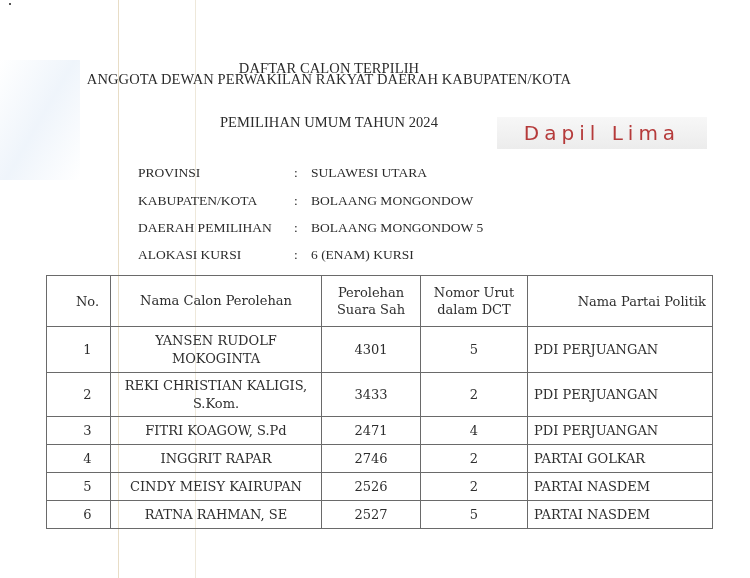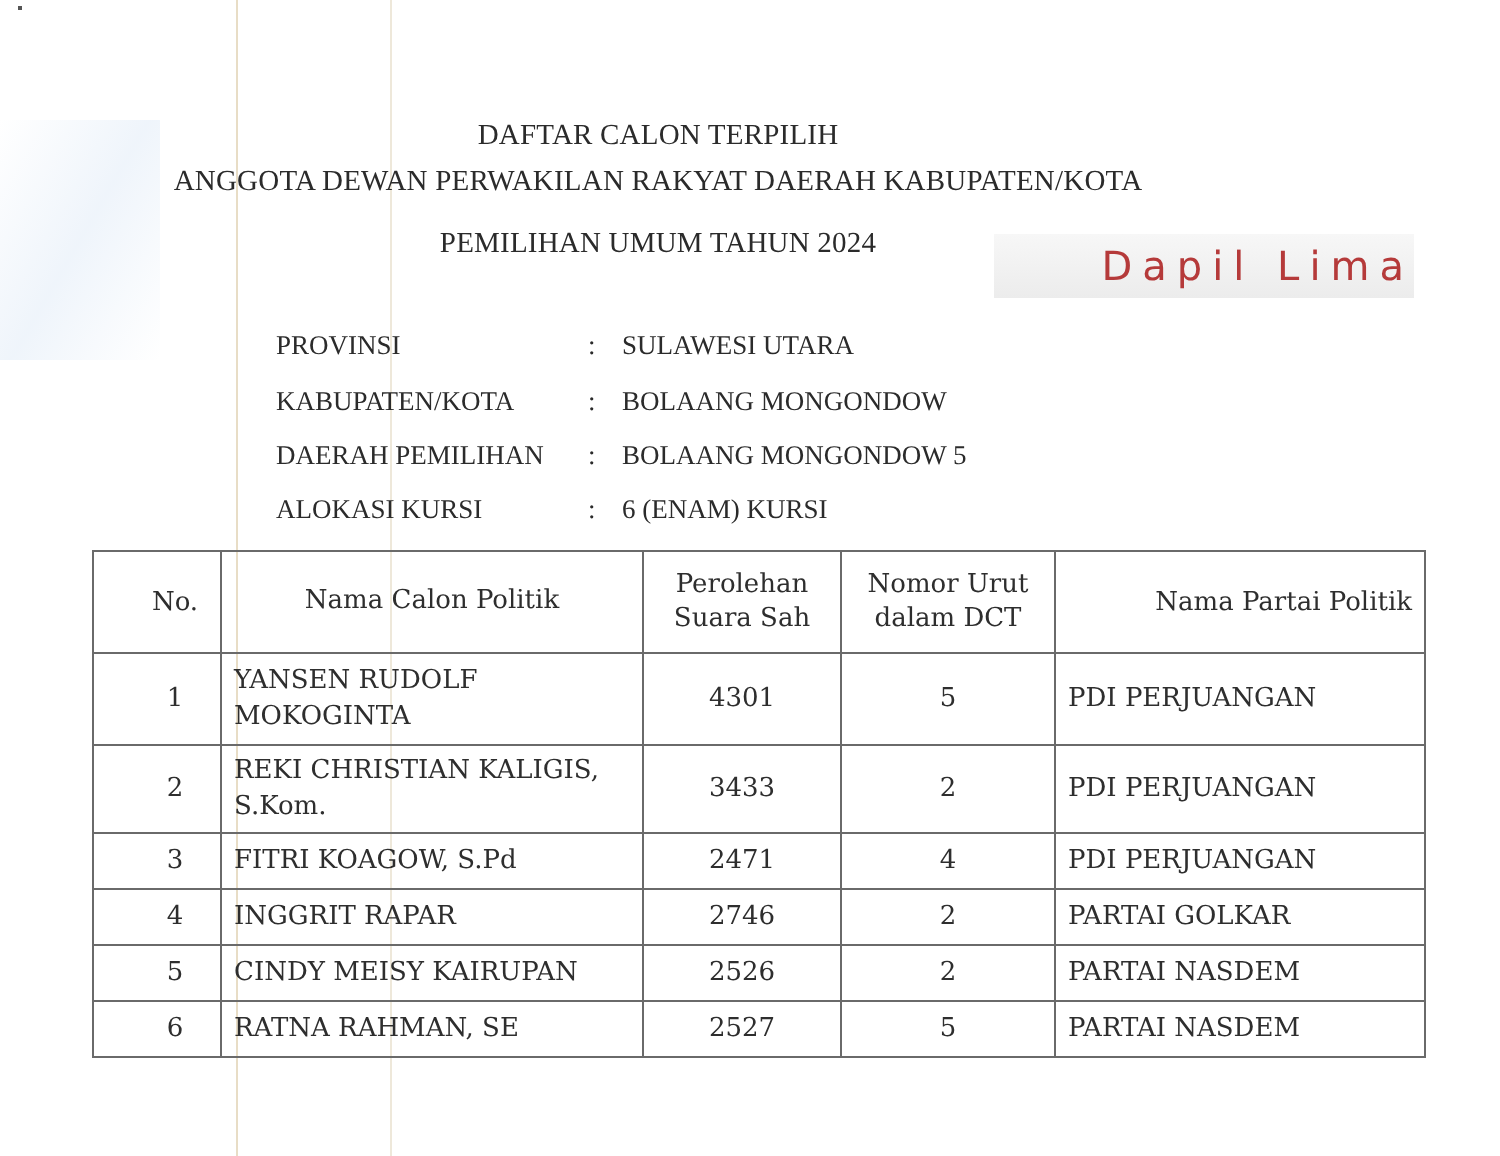--- a/index.html
+++ b/index.html
@@ -11,37 +11,37 @@
   }
   .fold { position: absolute; top: 0; bottom: 0; width: 1px; }
   .fold1 { left: 118px; background: #e8ddc6; }
   .fold2 { left: 195px; background: #eee8da; }
   .tint { position: absolute; left: 0; top: 60px; width: 80px; height: 120px;
     background: linear-gradient(120deg, rgba(230,238,248,0) 0%, rgba(235,242,250,0.8) 50%, rgba(255,255,255,0) 100%); }
   .dot { position: absolute; left: 9px; top: 3px; width: 2px; height: 2px; background: #555; }
   .title { position: absolute; left: 0; width: 658px; text-align: center;
     font-family: "Liberation Serif", "DejaVu Serif", serif; font-size: 14.5px; color: #2b2b2b; letter-spacing: 0.1px; }
   .t1 { top: 60px; }
-  .t2 { top: 83px; }
+  .t2 { top: 71px; }
   .t3 { top: 114px; }
   .badge { position: absolute; left: 497px; top: 117px; width: 210px; height: 32px;
     background: linear-gradient(180deg, #f7f7f7 0%, #ececec 100%);
     font-family: "DejaVu Sans", sans-serif; font-size: 20px; letter-spacing: 5px;
-    color: #b53a3a; line-height: 32px; text-align: right; }
+    color: #b53a3a; line-height: 32px; text-align: center; }
   .info { position: absolute; left: 126px; font-size: 13.5px;
     font-family: "Liberation Serif", "DejaVu Serif", serif; color: #2b2b2b; }
   .info .k { position: absolute; left: 0; white-space: nowrap; margin-left: 12px; }
   .info .c { position: absolute; left: 168px; }
   .info .v { position: absolute; left: 185px; white-space: nowrap; }
   table { position: absolute; left: 46px; top: 275px; border-collapse: collapse;
     font-family: "DejaVu Serif", serif; font-size: 13px; color: #2e2e2e; }
   th, td { border: 1px solid #6a6a6a; padding: 0 6px; }
   th { font-weight: normal; text-align: center; line-height: 17px; }
   .cno { width: 33px; text-align: center; padding-left: 24px; }
-  .cname { width: 198px; text-align: left; line-height: 18px; }
+  .cname { width: 198px; text-align: center; line-height: 18px; }
   .cvotes { width: 86px; text-align: center; }
   .cnum { width: 94px; text-align: center; }
   .cparty { width: 172px; text-align: left; }
   thead tr { height: 51px; }
   tr.tall { height: 46px; }
   tr.tall2 { height: 44px; }
   tr.short { height: 28px; }
 </style>
 </head>
 <body>
@@ -75,21 +75,21 @@
 <div class="info" style="top:247px;">
   <span class="k">ALOKASI KURSI</span>
   <span class="c">:</span>
   <span class="v">6 (ENAM) KURSI</span>
 </div>
 
 <table>
   <thead>
     <tr>
       <th class="cno">No.</th>
-      <th class="cname" style="text-align:center;">Nama Calon Politik</th>
+      <th class="cname" style="text-align:center;">Nama Calon Perolehan</th>
       <th class="cvotes" style="text-align:center;"><span>Perolehan</span><br><span>Suara Sah</span></th>
       <th class="cnum"><span>Nomor Urut</span><br><span>dalam DCT</span></th>
       <th class="cparty" style="text-align:right;">Nama Partai Politik</th>
     </tr>
   </thead>
   <tbody>
     <tr class="tall">
       <td class="cno">1</td>
       <td class="cname"><span>YANSEN RUDOLF</span><br><span>MOKOGINTA</span></td>
       <td class="cvotes">4301</td>

